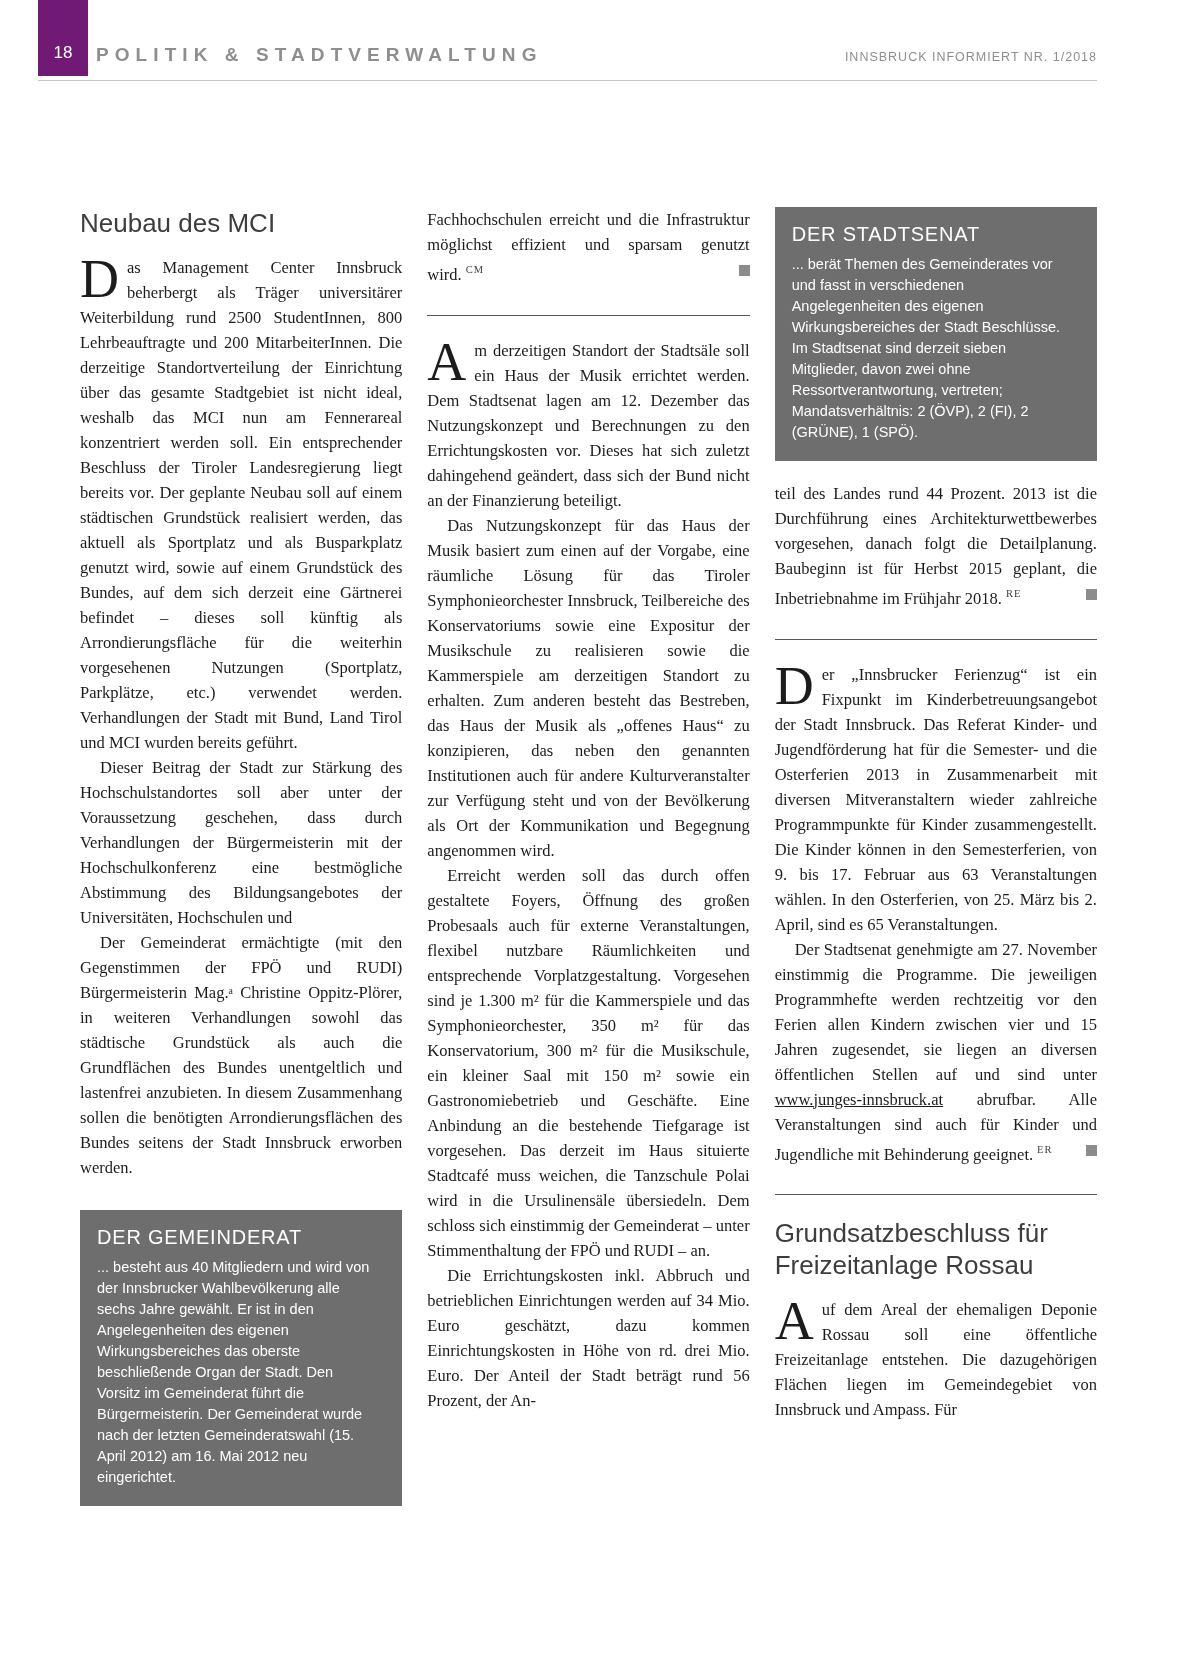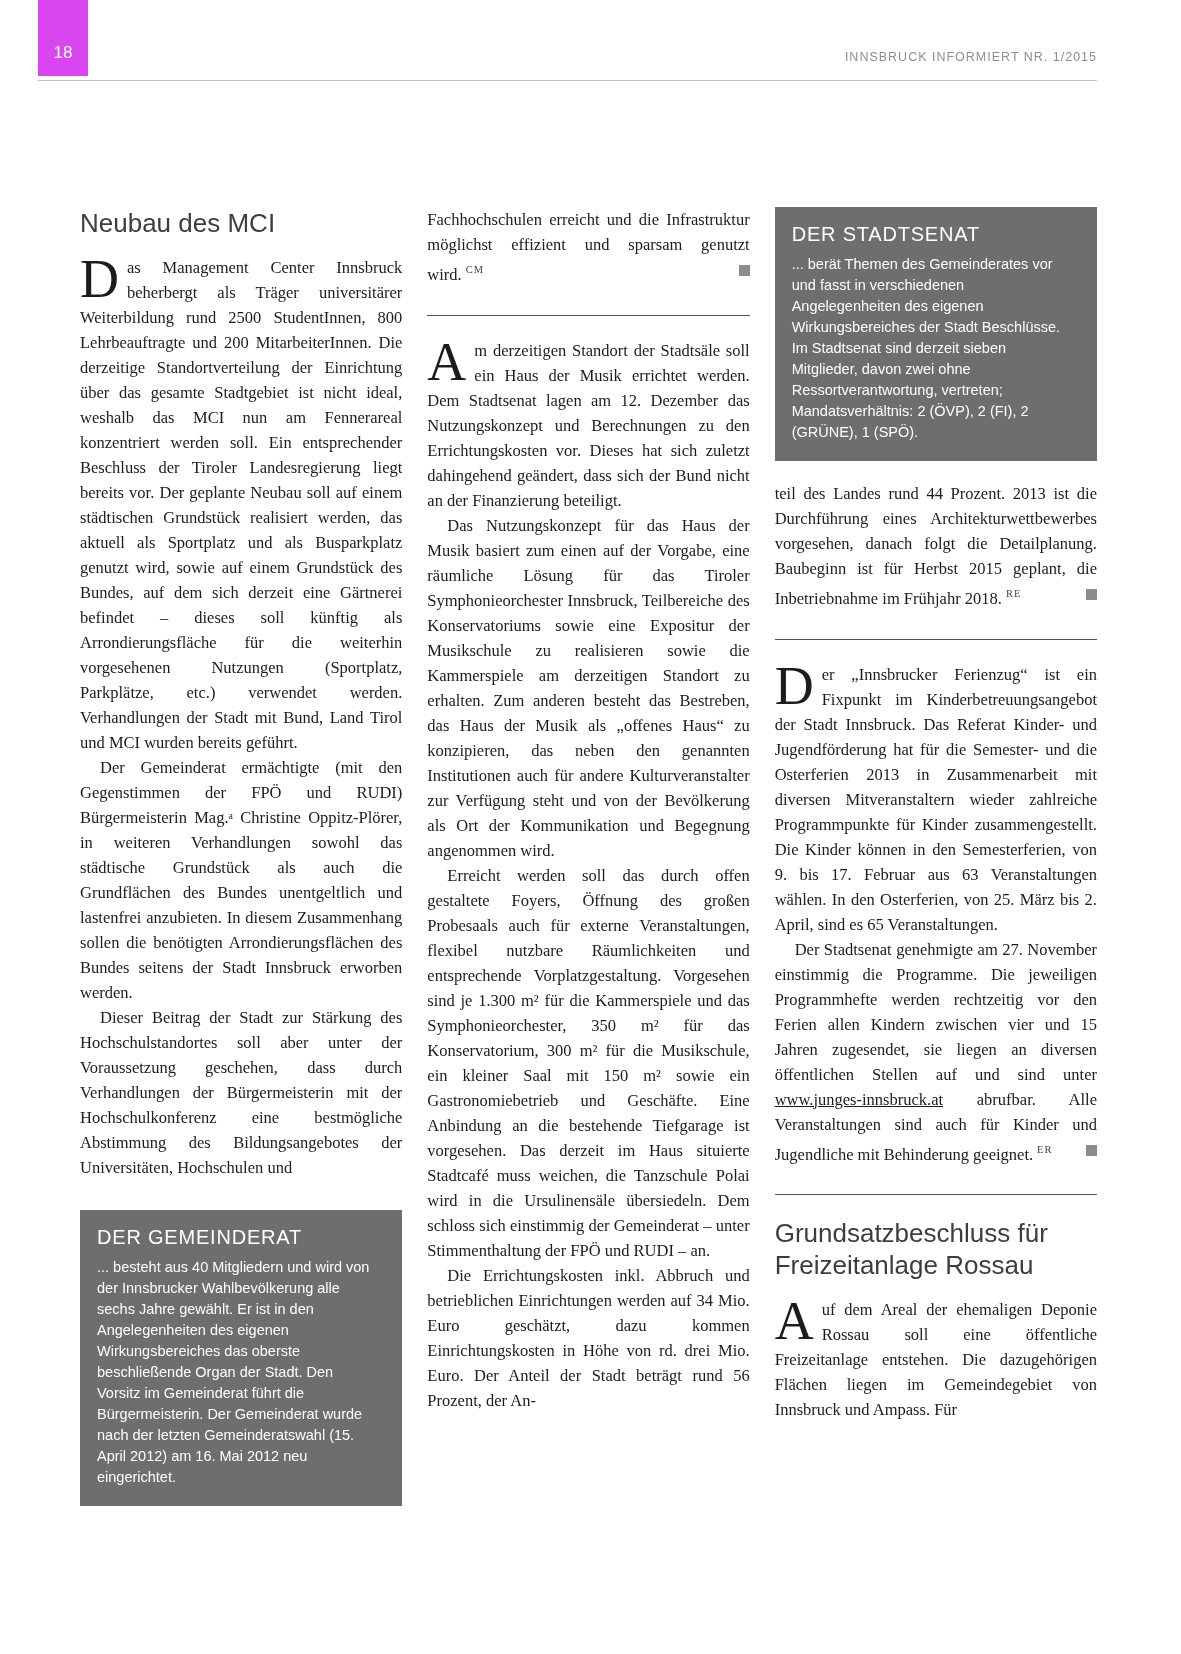--- a/index.html
+++ b/index.html
@@ -14,21 +14,21 @@
     overflow: hidden;
     font-family: "Liberation Serif", "DejaVu Serif", serif;
     color: #1c1c1c;
   }
 
   
   .pagenum-box {
     position: absolute;
     left: 38px; top: 0;
     width: 50px; height: 76px;
-    background: #d946ef;
+    background: #701a75;
     color: #fff;
     display: flex;
     align-items: flex-end;
     justify-content: center;
     padding-bottom: 13px;
     font-family: "Liberation Sans", sans-serif;
     font-size: 17px;
   }
   .section-label {
     position: absolute;
@@ -151,37 +151,38 @@
   }
 </style>
 </head>
 <body>
 
 <div class="page">
 
   <div class="pagenum-box">
     <span>18</span>
   </div>
-  <div class="issue-label">INNSBRUCK INFORMIERT NR. 1/2015</div>
+  <div class="section-label">POLITIK &amp; STADTVERWALTUNG</div>
+  <div class="issue-label">INNSBRUCK INFORMIERT NR. 1/2018</div>
   <div class="header-rule"></div>
 
 
   <main class="content">
 
     <section class="col">
       <h2 class="article-title">Neubau des MCI</h2>
 
       <p class="body-p">
         <span class="dropcap">D</span><span>as Management Center Innsbruck beherbergt als Träger universitärer Weiterbildung rund 2500 StudentInnen, 800 Lehrbeauftragte und 200 MitarbeiterInnen. Die derzeitige Standortverteilung der Einrichtung über das gesamte Stadtgebiet ist nicht ideal, weshalb das MCI nun am Fennerareal konzentriert werden soll. Ein entsprechender Beschluss der Tiroler Landesregierung liegt bereits vor. Der geplante Neubau soll auf einem städtischen Grundstück realisiert werden, das aktuell als Sportplatz und als Busparkplatz genutzt wird, sowie auf einem Grundstück des Bundes, auf dem sich derzeit eine Gärtnerei befindet – dieses soll künftig als Arrondierungsfläche für die weiterhin vorgesehenen Nutzungen (Sportplatz, Parkplätze, etc.) verwendet werden. Verhandlungen der Stadt mit Bund, Land Tirol und MCI wurden bereits geführt.</span>
       </p>
       <p class="body-p indent">
+        <span>Dieser Beitrag der Stadt zur Stärkung des Hochschulstandortes soll aber unter der Voraussetzung geschehen, dass durch Verhandlungen der Bürgermeisterin mit der Hochschulkonferenz eine bestmögliche Abstimmung des Bildungsangebotes der Universitäten, Hochschulen und</span>
+      </p>
+      <p class="body-p indent">
         <span>Der Gemeinderat ermächtigte (mit den Gegenstimmen der FPÖ und RUDI) Bürgermeisterin Mag.ᵃ Christine Oppitz-Plörer, in weiteren Verhandlungen sowohl das städtische Grundstück als auch die Grundflächen des Bundes unentgeltlich und lastenfrei anzubieten. In diesem Zusammenhang sollen die benötigten Arrondierungsflächen des Bundes seitens der Stadt Innsbruck erworben werden.</span>
-      </p>
-      <p class="body-p indent">
-        <span>Dieser Beitrag der Stadt zur Stärkung des Hochschulstandortes soll aber unter der Voraussetzung geschehen, dass durch Verhandlungen der Bürgermeisterin mit der Hochschulkonferenz eine bestmögliche Abstimmung des Bildungsangebotes der Universitäten, Hochschulen und</span>
       </p>
 
       <aside class="infobox push-down">
         <h3 class="infobox-title">DER GEMEINDERAT</h3>
         <p class="infobox-body">... besteht aus 40 Mitgliedern und wird von der Innsbrucker Wahlbevölkerung alle sechs Jahre gewählt. Er ist in den Angelegenheiten des eigenen Wirkungsbereiches das oberste beschließende Organ der Stadt. Den Vorsitz im Gemeinderat führt die Bürgermeisterin. Der Gemeinderat wurde nach der letzten Gemeinderatswahl (15. April 2012) am 16. Mai 2012 neu eingerichtet.</p>
       </aside>
     </section>
 
     <section class="col">
       <p class="body-p">

